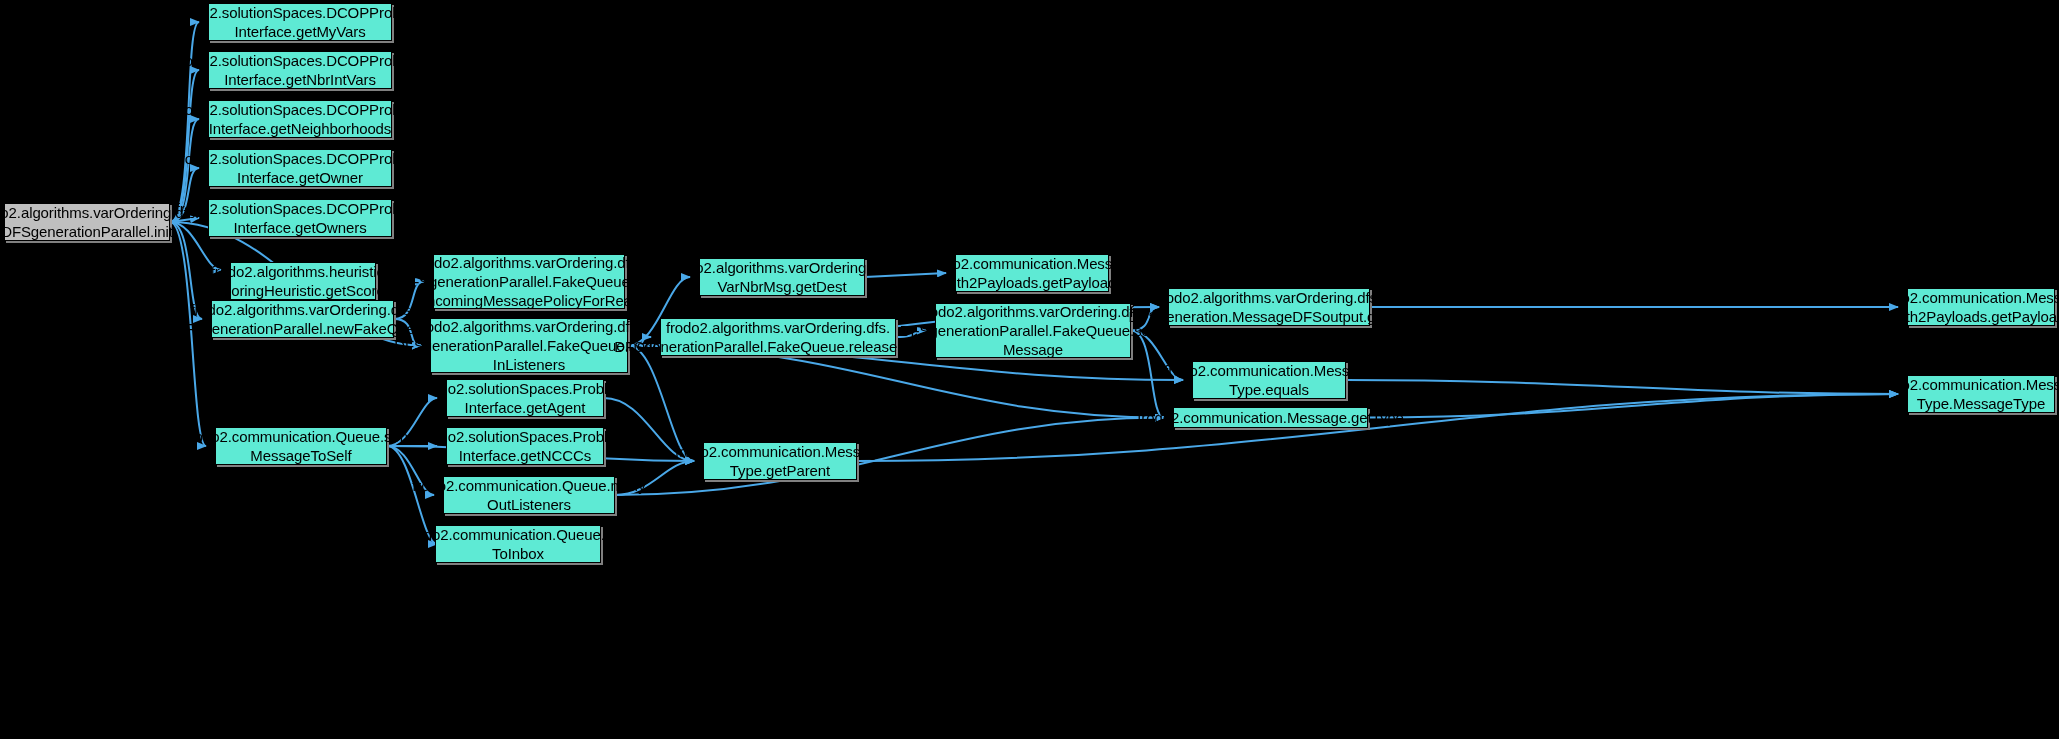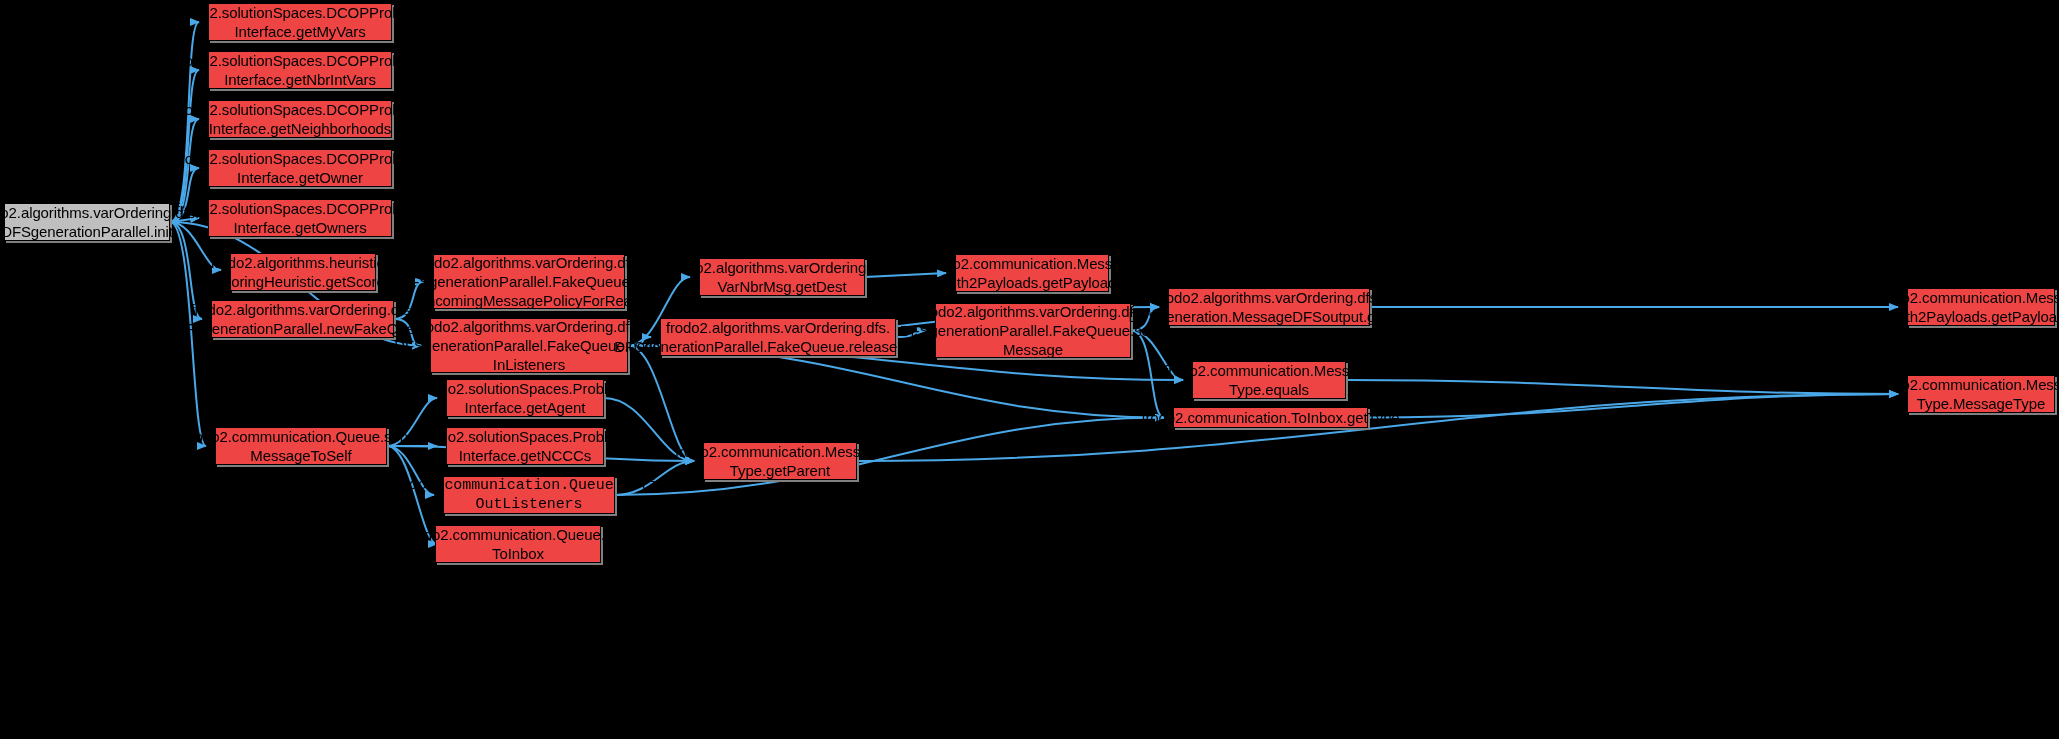--- a/index.html
+++ b/index.html
@@ -19,21 +19,21 @@
     position: absolute;
     left: 0;
     top: 0;
     width: 2059px;
     height: 739px;
     pointer-events: none;
   }
   .node {
     position: absolute;
     box-sizing: border-box;
-    background: #ef4444;
+    background: #5eead4;
     border: 1px solid #000000;
     box-shadow: 2px 2px 0 0 #808080;
     color: #000000;
     font-size: 15px;
     line-height: 19px;
     text-align: center;
     display: flex;
     align-items: center;
     justify-content: center;
     padding: 0 5px;
@@ -98,54 +98,54 @@
       <div class="node" style="left: 208px; top: 3px; width: 184px; height: 38px;">frodo2.solutionSpaces.DCOPProblem
 Interface.getMyVars</div>
       <div class="node" style="left: 208px; top: 51px; width: 184px; height: 38px;">frodo2.solutionSpaces.DCOPProblem
 Interface.getNbrIntVars</div>
       <div class="node" style="left: 208px; top: 100px; width: 184px; height: 38px;">frodo2.solutionSpaces.DCOPProblem
 Interface.getNeighborhoods</div>
       <div class="node" style="left: 208px; top: 149px; width: 184px; height: 38px;">frodo2.solutionSpaces.DCOPProblem
 Interface.getOwner</div>
       <div class="node" style="left: 208px; top: 199px; width: 184px; height: 38px;">frodo2.solutionSpaces.DCOPProblem
 Interface.getOwners</div>
-      <div class="node" style="left: 230px; top: 253px; width: 146px; height: 38px;">frodo2.algorithms.heuristics.
+      <div class="node" style="left: 230px; top: 262px; width: 146px; height: 38px;">frodo2.algorithms.heuristics.
 ScoringHeuristic.getScores</div>
       <div class="node" style="left: 211px; top: 300px; width: 183px; height: 38px;">frodo2.algorithms.varOrdering.dfs.
 DFSgenerationParallel.newFakeQueue</div>
       <div class="node" style="left: 433px; top: 254px; width: 192px; height: 55px;">frodo2.algorithms.varOrdering.dfs.
 DFSgenerationParallel.FakeQueue.add
 IncomingMessagePolicyForReal</div>
       <div class="node" style="left: 430px; top: 318px; width: 198px; height: 55px;">frodo2.algorithms.varOrdering.dfs.
 DFSgenerationParallel.FakeQueue.notify
 InListeners</div>
       <div class="node" style="left: 446px; top: 379px; width: 158px; height: 38px;">frodo2.solutionSpaces.Problem
 Interface.getAgent</div>
       <div class="node" style="left: 215px; top: 427px; width: 172px; height: 38px; text-align: center;">frodo2.communication.Queue.send
 MessageToSelf</div>
       <div class="node" style="left: 446px; top: 427px; width: 158px; height: 38px;">frodo2.solutionSpaces.Problem
 Interface.getNCCCs</div>
-      <div class="node" style="left: 443px; top: 476px; width: 172px; height: 38px; font-family: Liberation Mono, monospace;">frodo2.communication.Queue.notify
+      <div class="node" style="left: 443px; top: 476px; width: 172px; height: 38px;">frodo2.communication.Queue.notify
 OutListeners</div>
       <div class="node" style="left: 435px; top: 525px; width: 166px; height: 38px;">frodo2.communication.Queue.add
 ToInbox</div>
       <div class="node" style="left: 699px; top: 258px; width: 166px; height: 38px;">frodo2.algorithms.varOrdering.dfs.
 VarNbrMsg.getDest</div>
       <div class="node" style="left: 660px; top: 318px; width: 236px; height: 38px;">frodo2.algorithms.varOrdering.dfs.
 DFSgenerationParallel.FakeQueue.releaseOutput</div>
       <div class="node" style="left: 703px; top: 442px; width: 154px; height: 38px;">frodo2.communication.Message
 Type.getParent</div>
       <div class="node" style="left: 955px; top: 254px; width: 154px; height: 38px;">frodo2.communication.Message
 With2Payloads.getPayload2</div>
       <div class="node" style="left: 935px; top: 303px; width: 196px; height: 55px;">frodo2.algorithms.varOrdering.dfs.
 DFSgenerationParallel.FakeQueue.send
 Message</div>
       <div class="node" style="left: 1168px; top: 288px; width: 202px; height: 38px;">frodo2.algorithms.varOrdering.dfs.
 DFSgeneration.MessageDFSoutput.getVar</div>
       <div class="node" style="left: 1192px; top: 361px; width: 154px; height: 38px;">frodo2.communication.Message
 Type.equals</div>
-      <div class="node" style="left: 1173px; top: 407px; width: 195px; height: 21px;">frodo2.communication.ToInbox.getType</div>
+      <div class="node" style="left: 1173px; top: 407px; width: 195px; height: 21px;">frodo2.communication.Message.getType</div>
       <div class="node" style="left: 1907px; top: 288px; width: 148px; height: 38px;">frodo2.communication.Message
 With2Payloads.getPayload1</div>
       <div class="node" style="left: 1907px; top: 375px; width: 148px; height: 38px;">frodo2.communication.Message
 Type.MessageType</div>
     </div>
 </div>
 
 </body></html>

